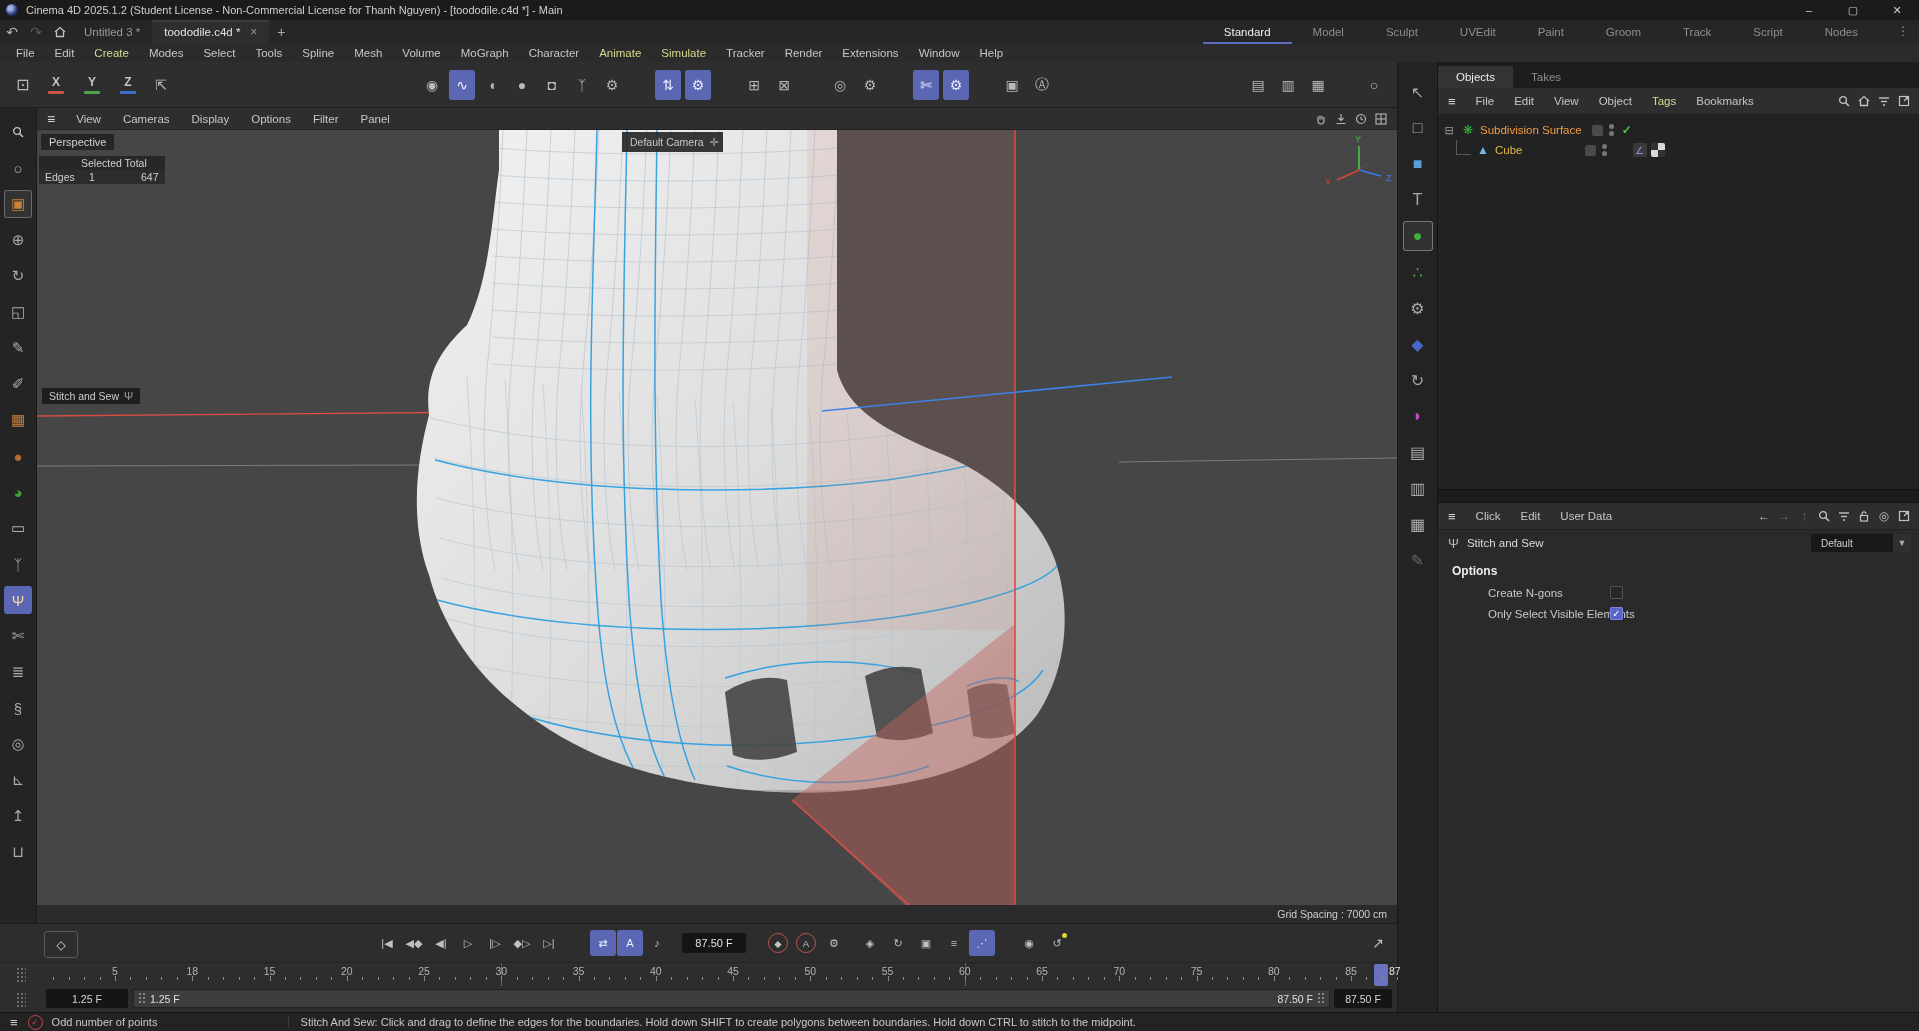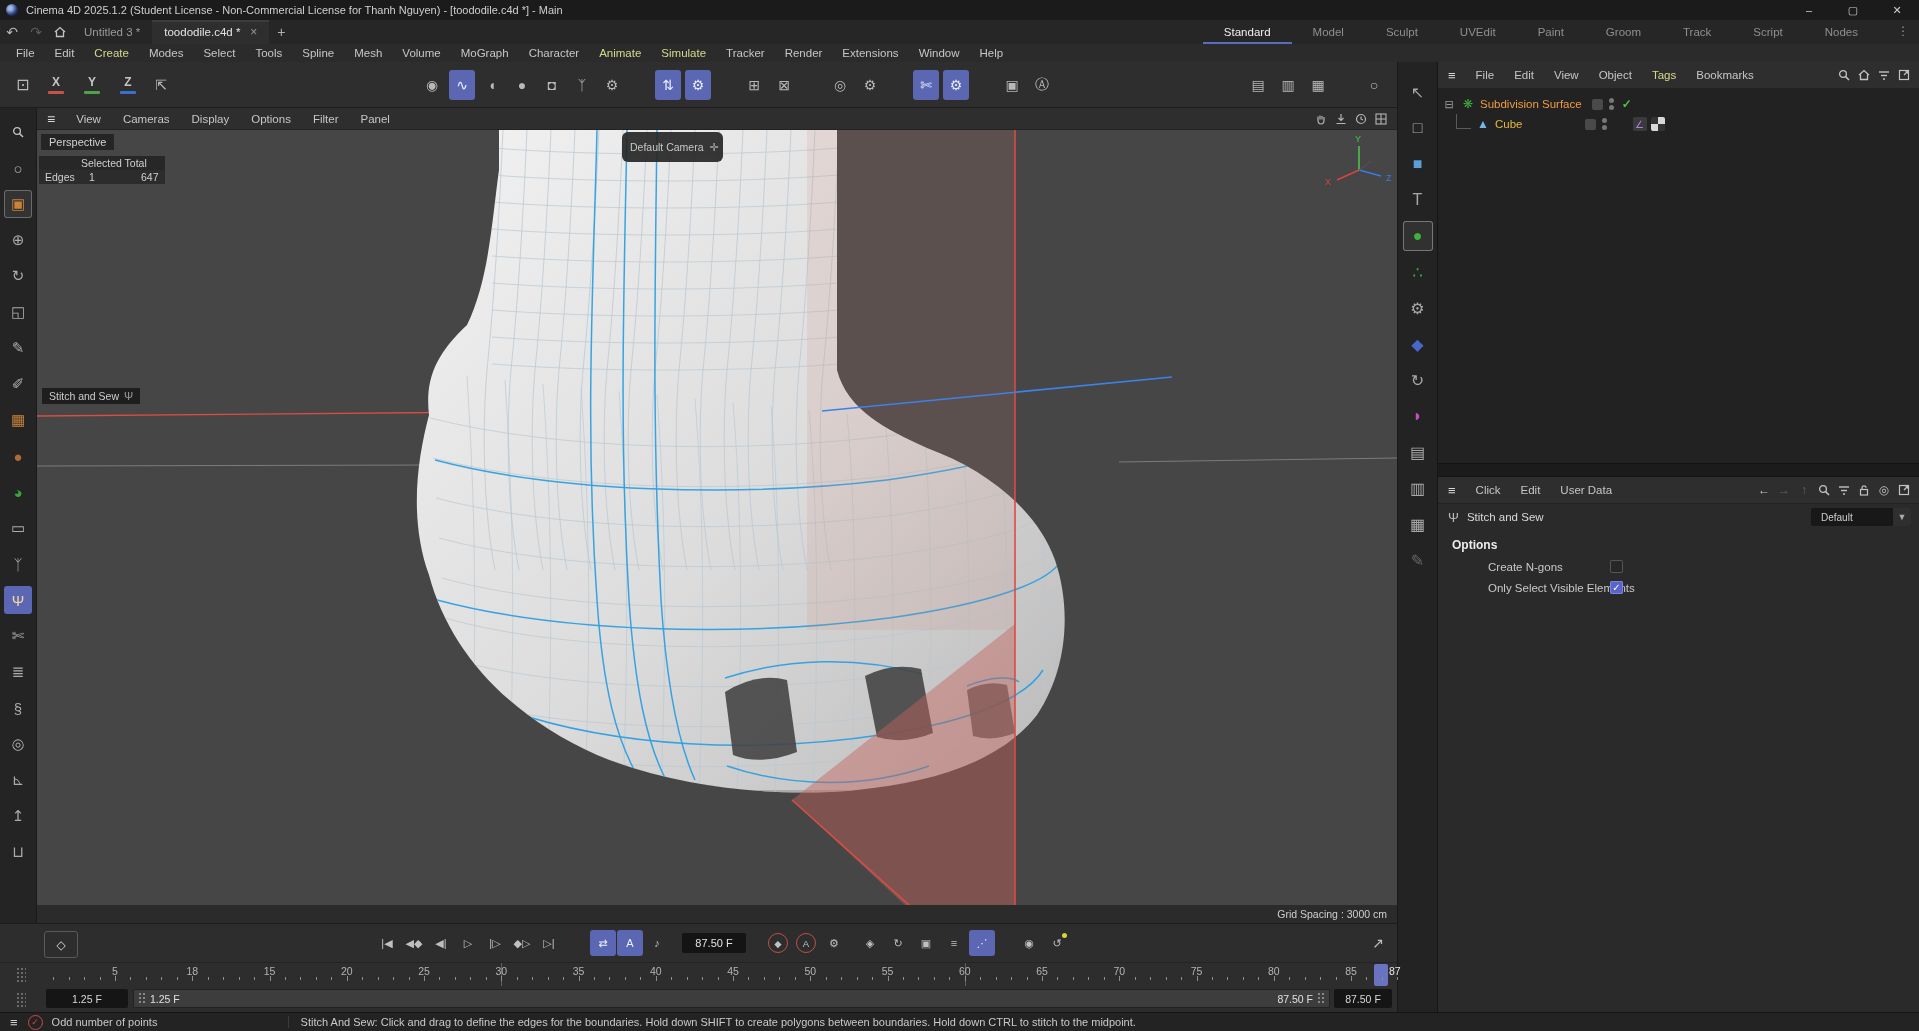--- a/index.html
+++ b/index.html
@@ -46,21 +46,21 @@
   
   #viewport{left:37px;top:108px;width:1360px;height:815px;background:#464646;}
   #vp-menubar{left:0;top:0;width:1360px;height:22px;background:#2e2e2e;display:flex;align-items:center;border-bottom:1px solid #232323;box-sizing:border-box;}
   #vp-burger{font-size:14px;color:#d8d8d8;padding:0 10px;font-weight:bold;}
   .vp-menu-item{padding:0 11px;color:#c6c6c6;}
   #vp-menu-icons{margin-left:auto;display:flex;margin-right:6px;}
   .vp-mi{width:20px;height:18px;display:flex;align-items:center;justify-content:center;color:#b5b5b5;}
   #vp-canvas{left:0;top:22px;width:1360px;height:775px;overflow:hidden;background:#464646;}
   #vp-gridbar{left:0;top:797px;width:1360px;height:18px;background:#2b2b2b;display:flex;align-items:center;justify-content:flex-end;padding-right:10px;box-sizing:border-box;font-size:10.5px;color:#cfcfcf;}
   #persp-label{left:4px;top:4px;background:#252525;padding:2px 8px;font-size:11px;color:#d2d2d2;}
-  #cam-label{left:585px;top:2px;height:30px;background:rgba(38,38,38,.92);border-radius:6px;display:flex;align-items:center;padding:0 4px 0 8px;font-size:10.5px;color:#c8c8c8;}
+  #cam-label{left:585px;top:2px;height:20px;background:rgba(38,38,38,.92);border-radius:0;display:flex;align-items:center;padding:0 4px 0 8px;font-size:10.5px;color:#c8c8c8;}
   #cam-label .mv{margin-left:6px;color:#a8a8a8;font-size:11px;}
   #sel-info{left:2px;top:26px;font-size:10.5px;color:#d0d0d0;}
   #sel-info .hdr{background:#272727;padding:1px 14px 1px 42px;}
   #sel-info .vals{background:rgba(36,36,36,.75);padding:1px 6px;display:flex;}
   #sel-info .vals span:nth-child(1){width:44px;}
   #sel-info .vals span:nth-child(2){width:52px;}
   #tool-float{left:5px;top:258px;background:#1e1e1e;padding:2px 7px;font-size:10.5px;color:#cdcdcd;display:flex;align-items:center;gap:5px;}
   #tool-float .g{color:#9a9a9a;font-size:11px;}
   
   #mgr-rail{left:1397px;top:62px;width:40px;height:950px;background:#232323;border-left:1px solid #191919;display:flex;flex-direction:column;align-items:center;padding-top:12px;box-sizing:border-box;}
@@ -436,21 +436,21 @@
         <span>1</span>
         <span>647</span>
       </div>
     </div>
     <div id="tool-float" class="abs">
       <span>Stitch and Sew</span>
       <span class="g">Ψ</span>
     </div>
   </div>
   <div id="vp-gridbar" class="abs">
-    <span>Grid Spacing : 3000 cm</span>
+    <span>Grid Spacing : 7000 cm</span>
   </div>
 </div>
 
 <div id="mgr-rail" class="abs">
     <div class="mgr-btn">↖</div>
     <div class="mgr-btn">□</div>
     <div class="mgr-btn" style="color: rgb(90, 160, 216);">■</div>
     <div class="mgr-btn">T</div>
     <div class="mgr-btn active-frame" style="color: rgb(60, 180, 60);">●</div>
     <div class="mgr-btn" style="color: rgb(60, 180, 60);">∴</div>
@@ -458,20 +458,24 @@
     <div class="mgr-btn" style="color: rgb(72, 104, 200);">◆</div>
     <div class="mgr-btn">↻</div>
     <div class="mgr-btn" style="color: rgb(192, 80, 192);">◗</div>
     <div class="mgr-btn">▤</div>
     <div class="mgr-btn">▥</div>
     <div class="mgr-btn">▦</div>
     <div class="mgr-btn" style="color: rgb(104, 104, 104);">✎</div>
   </div>
 
 <div id="right-col" class="abs">
+  <div class="panel-tabs" id="om-tabs">
+      <div class="panel-tab active">Objects</div>
+      <div class="panel-tab">Takes</div>
+    </div>
   <div class="panel-menu">
     <div class="burger">≡</div>
     <div id="om-menu-items" class="row">
         <div class="pm-item">File</div>
         <div class="pm-item">Edit</div>
         <div class="pm-item">View</div>
         <div class="pm-item">Object</div>
         <div class="pm-item hl">Tags</div>
         <div class="pm-item">Bookmarks</div>
       </div>

